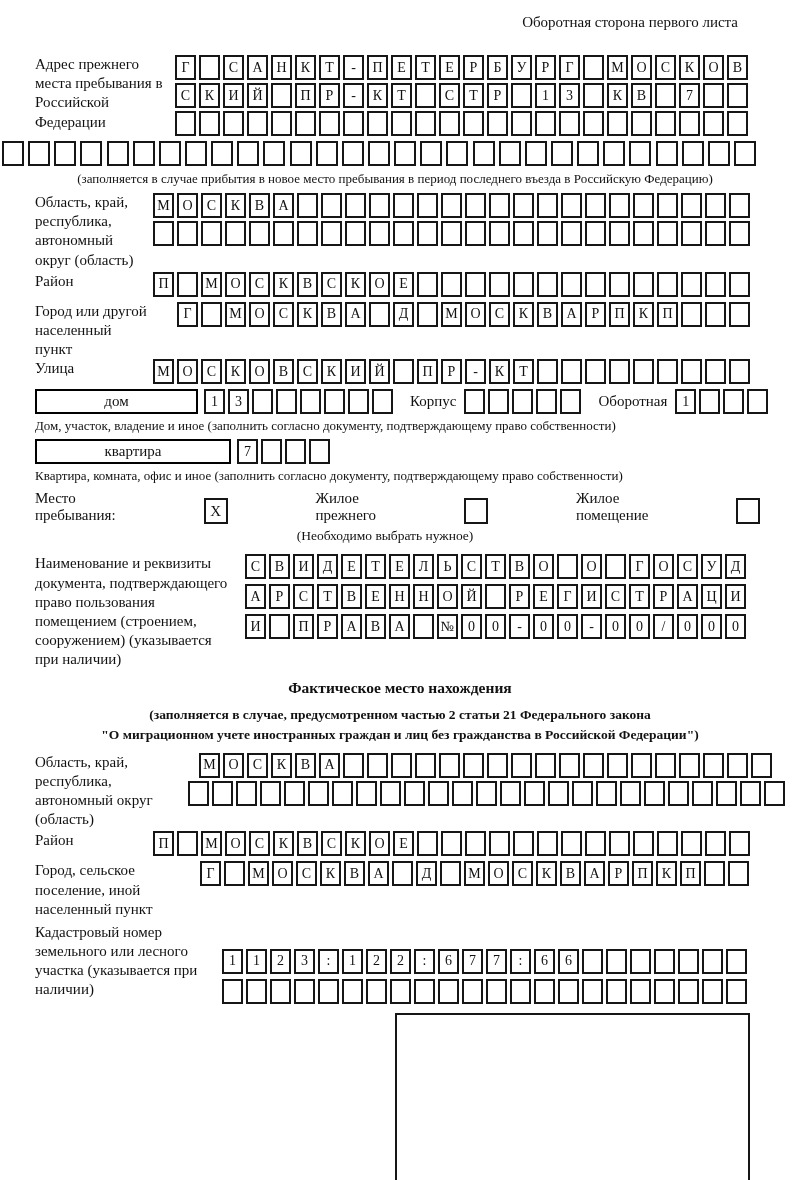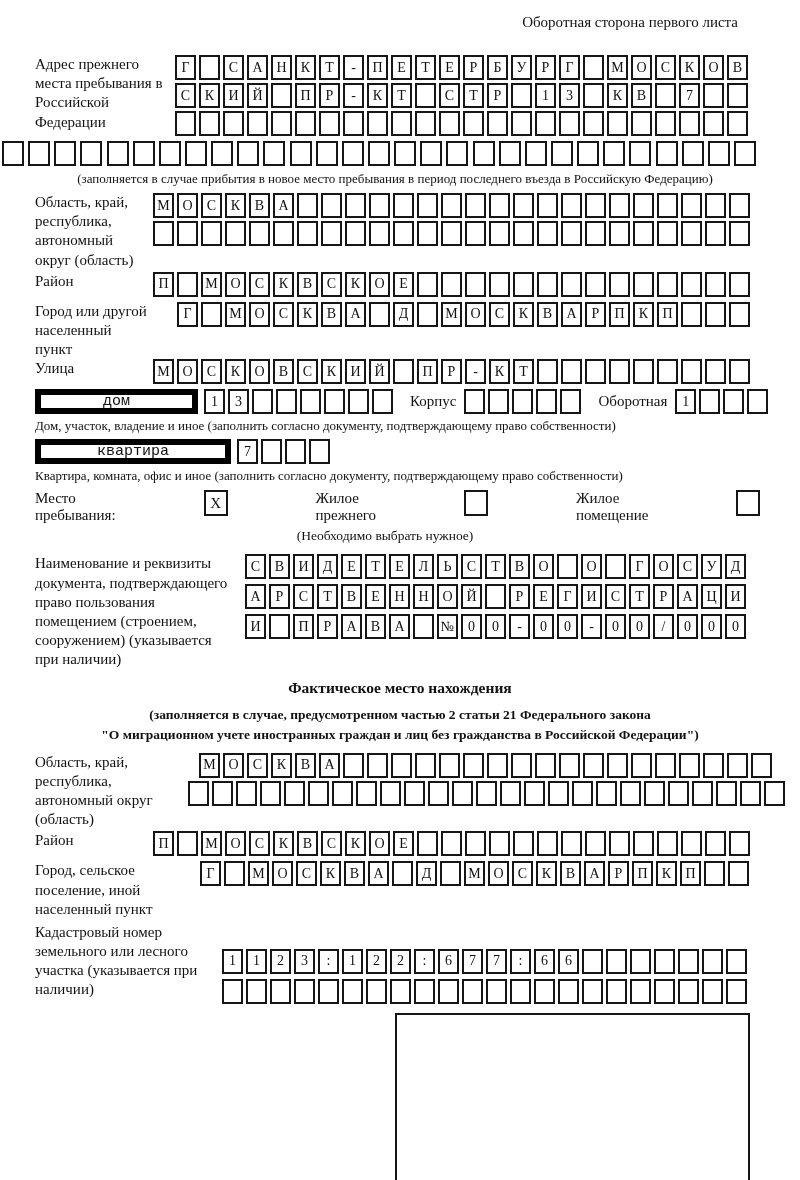--- a/index.html
+++ b/index.html
@@ -25,26 +25,26 @@
   .sec-title { font-weight:bold; font-size:15.5px; text-align:center; width:750px; margin:2px 0 9px -10px; }
 
   .lbl-prev { width:140px; }
   .lbl-region { width:118px; padding-right:6px; box-sizing:border-box; }
   .lbl-city { width:118px; padding-right:4px; box-sizing:border-box; }
   .lbl-doc { width:210px; padding-right:10px; box-sizing:border-box; }
   .lbl-acity { width:165px; padding-right:4px; box-sizing:border-box; }
   .lbl-cad { width:187px; padding-right:10px; box-sizing:border-box; }
   .indent24 { margin-left:24px; }
 
-  .wbox { box-sizing:border-box; border:6px solid #000000; height:25px; display:inline-flex;
-          align-items:center; justify-content:center; font-size:15px; flex:none;font-family:Liberation Mono, monospace; }
+  .wbox { box-sizing:border-box; border:2px solid #000000; height:25px; display:inline-flex;
+          align-items:center; justify-content:center; font-size:15px; flex:none; }
   .inline-row { display:flex; align-items:center; margin-bottom:4px; }
   .inline-lab { font-size:15px; padding:0 8px 0 14px; }
 
-  .stay-row { display:flex; align-items:flex-start; margin:6px 0 4px 0; font-size:15px;gap:44px; }
+  .stay-row { display:flex; align-items:flex-end; margin:6px 0 4px 0; font-size:15px;gap:44px; }
   .chkbox { box-sizing:border-box; width:24px; height:26px; border:2px solid #161616; display:inline-flex;
             align-items:center; justify-content:center; font-size:15px; flex:none; }
   .hint-c { text-align:center; font-size:13.5px; width:740px; margin:0 0 10px -20px; }
 
   .sub-title { font-weight:bold; font-size:15.5px; text-align:center; width:750px; margin:10px 0 8px -10px; }
   .sub-cap { text-align:center; font-size:13.5px; width:770px; margin-left:-20px; line-height:1.45; }
   .sub-cap-wrap { margin-bottom:8px;font-weight:bold; }
 
   .mark-box { box-sizing:border-box; width:355px; height:174px; border:2px solid #161616; margin:6px 0 6px 360px; }
 

